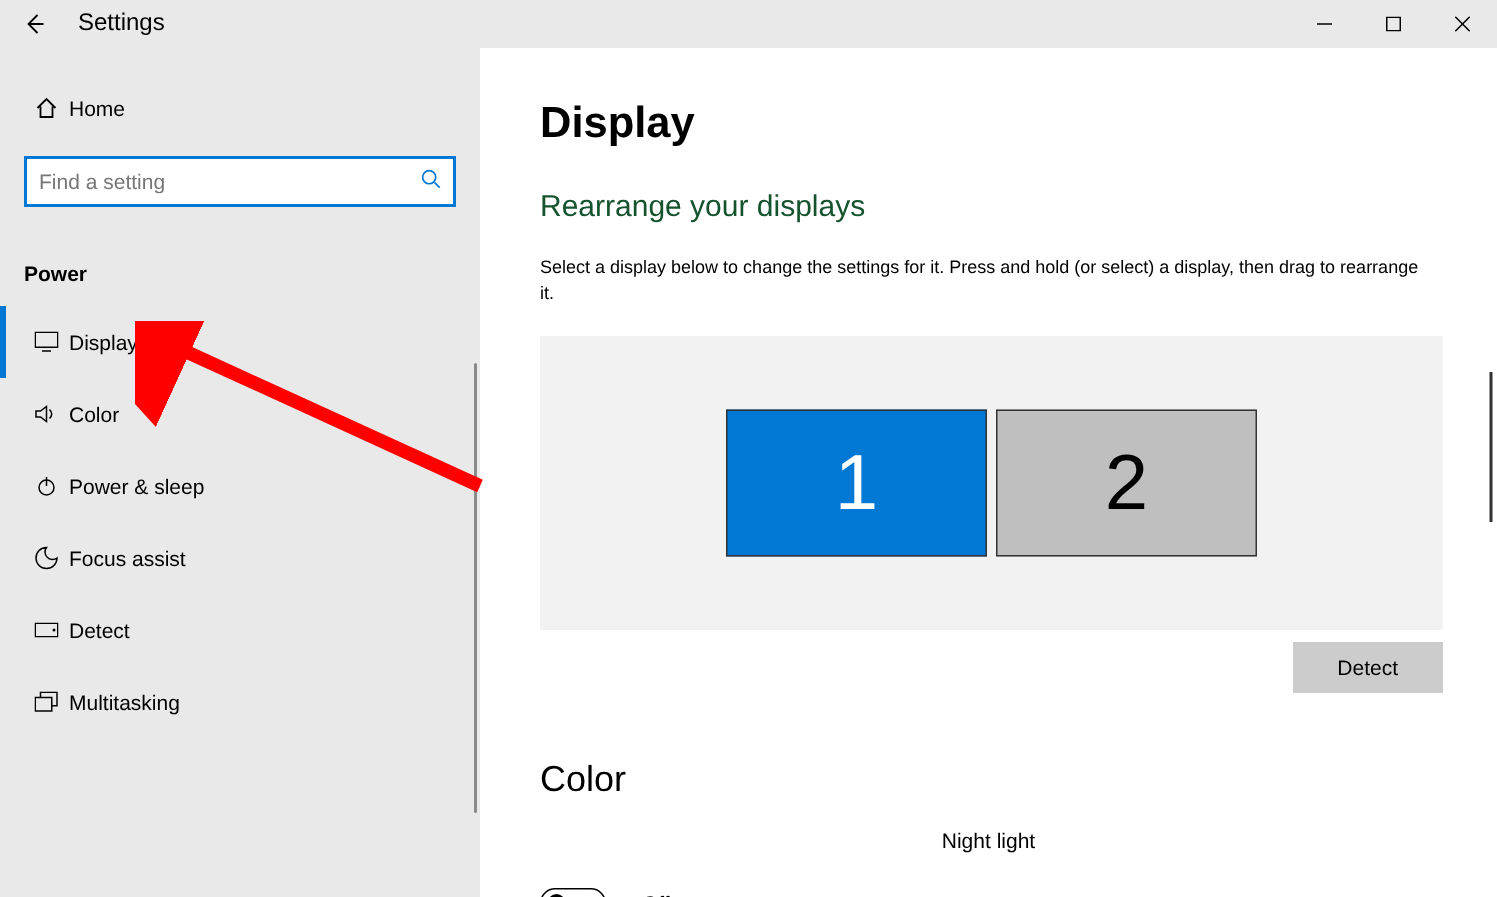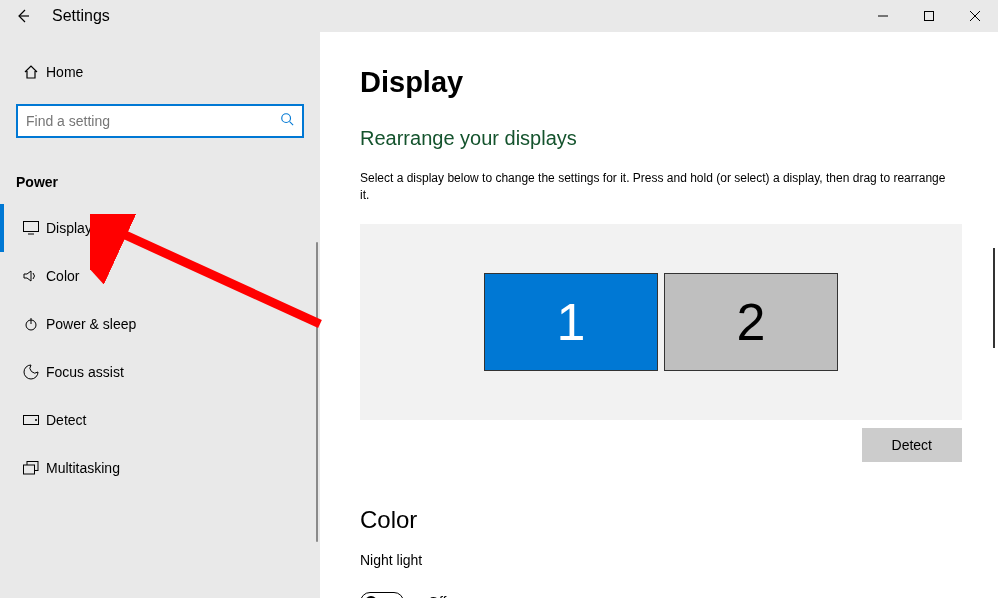--- a/index.html
+++ b/index.html
@@ -46,21 +46,21 @@
 
   .display-area { background:#f2f2f2; height: 196px; width: 602px; display:flex; align-items:center; justify-content:center; gap:6px; }
   .monitor { border:1px solid #333; display:flex; align-items:center; justify-content:center; font-size:52px; font-weight:300; }
   .mon1 { background:#0078d4; color:#fff; width:174px; height:98px; }
   .mon2 { background:#bfbfbf; color:#000; width:174px; height:98px; }
 
   .btn-row { width:602px; display:flex; justify-content:flex-end; gap:8px; margin-top:8px; }
   .btn { background:#cccccc; border:none; height:34px; padding: 0 30px; font-size:14px; cursor:pointer; color:#000; min-width:90px; }
 
   .color-hdr { font-size: 24px; font-weight: 400; color:#000; margin-top: 44px; margin-bottom: 18px; }
-  .field-lbl { font-size: 14px; color:#000; margin-bottom: 24px; }
+  .field-lbl { font-size: 14px; color:#000; margin-bottom: 24px; text-align: center; }
   .toggle-row { display:flex; align-items:center; gap:24px; }
   .toggle-outer { width:44px; height:20px; border:1px solid #000; border-radius:10px; position:relative; cursor:pointer; background:#fff; }
   .toggle-knob { width:12px; height:12px; border-radius:50%; background:#000; position:absolute; top:3px; left:4px; }
   .toggle-lbl { font-size:14px; color:#000; }
 
   .content-scroll-indicator { position:absolute; right:3px; top:216px; width:2px; height:100px; background:#333; }
 
   
   .arrow { position:absolute; top: 214px; left: 90px; width: 240px; height: 120px; pointer-events:none; z-index:50; }
 </style>

